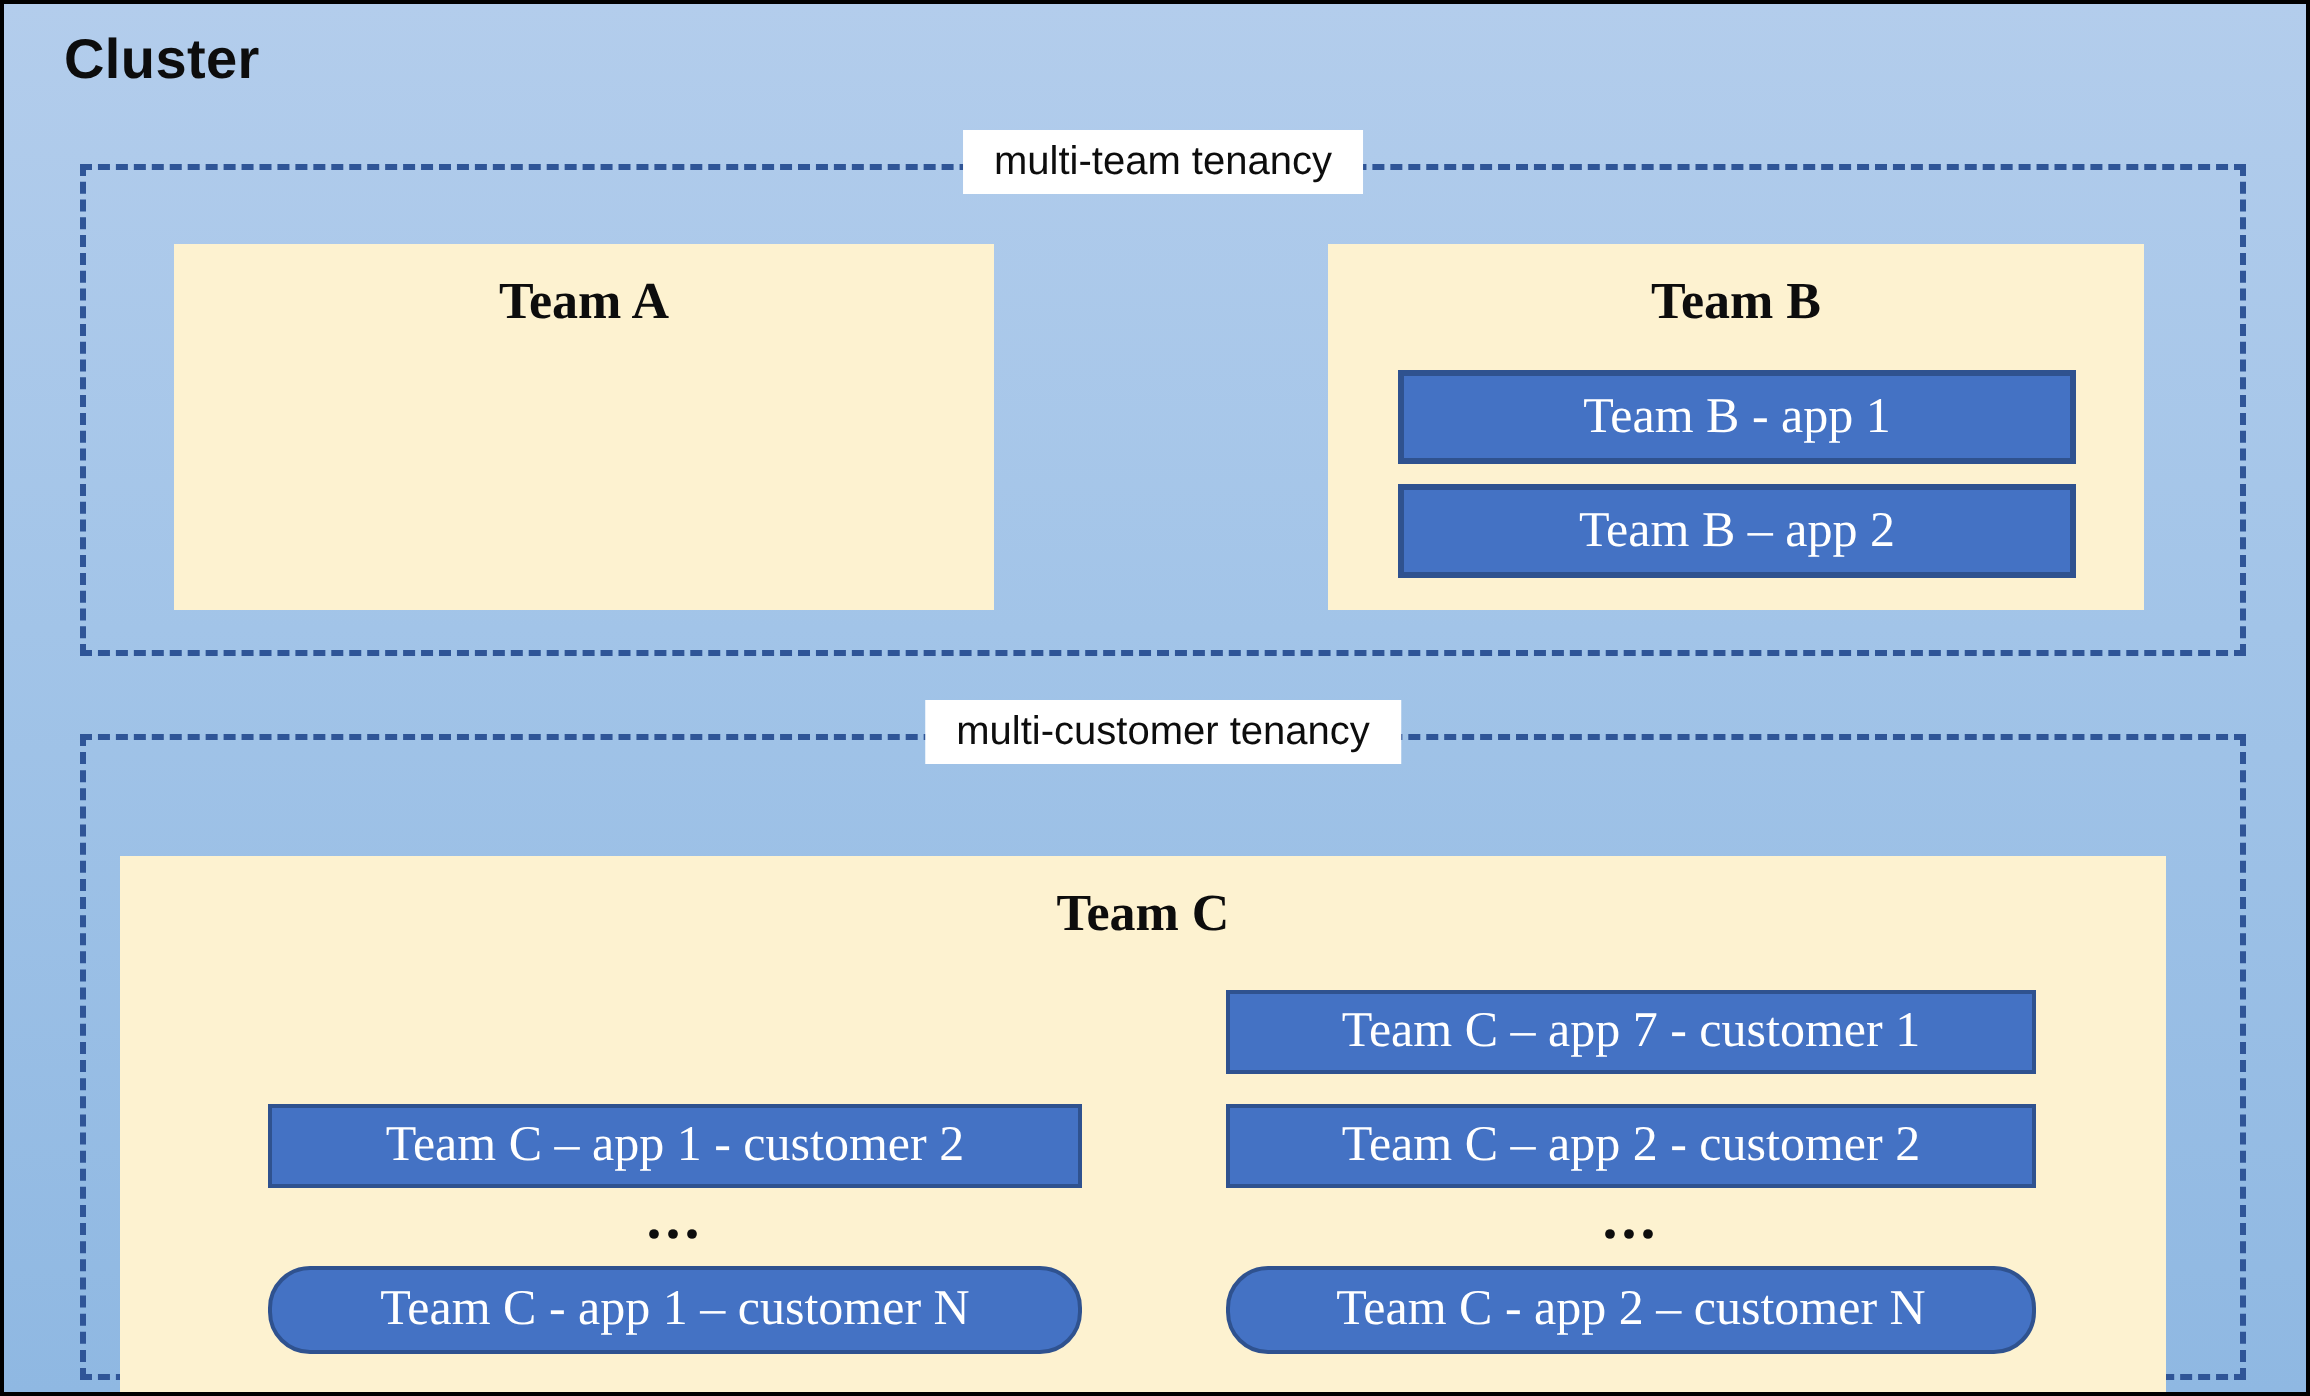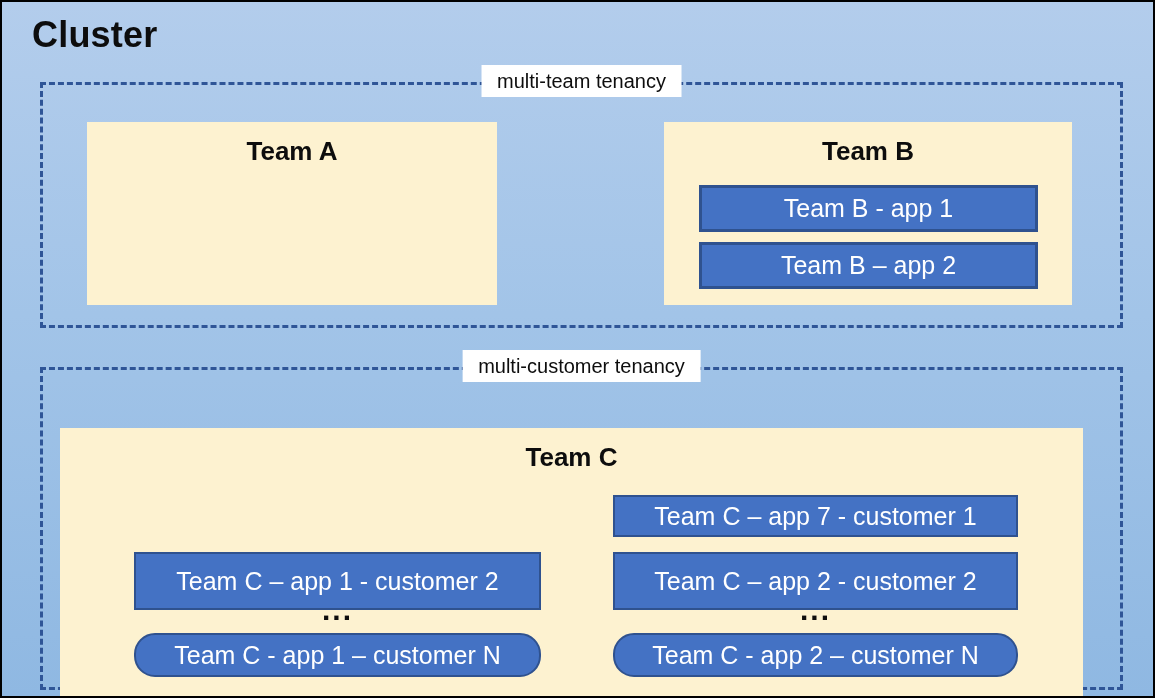--- a/index.html
+++ b/index.html
@@ -14,21 +14,21 @@
     height: 698px;
     box-sizing: border-box;
     border: 2px solid #000000;
     background: linear-gradient(180deg, #b3cdec 0%, #a2c4e8 45%, #8fb8e2 100%);
     overflow: hidden;
   }
   .cluster-title {
     position: absolute;
     left: 30px;
     top: 12px;
-    font-size: 36px;
+    font-size: 28px;
     font-weight: bold;
     color: #0d0d0d;
     letter-spacing: 0.2px;
   }
   .tenancy-section {
     position: absolute;
     left: 38px;
     width: 1083px;
     box-sizing: border-box;
     border: 3px dashed #2f5597;
@@ -45,20 +45,21 @@
     font-size: 20px;
     line-height: 1.1;
     padding: 5px 16px;
     white-space: nowrap;
     z-index: 2;
   }
   .team-panel {
     position: absolute;
     background: #fdf2d0;
     box-sizing: border-box;
+    font-family: Liberation Serif, serif;
   }
   #team-a-panel { left: 44px;  top: 37px; width: 410px; height: 183px; }
   #team-b-panel { left: 621px; top: 37px; width: 408px; height: 183px; }
   #team-c-panel { left: 17px;  top: 58px; width: 1023px; height: 272px; }
   .team-name {
     position: absolute;
     left: 0; right: 0;
     top: 14px;
     text-align: center;
     font-size: 26px;
@@ -82,21 +83,21 @@
   
   #team-b-app-1 { left: 35px; top: 63px;  width: 339px; height: 47px; }
   #team-b-app-2 { left: 35px; top: 120px; width: 339px; height: 47px; }
   
   .customer-box {
     border-width: 2px;
   }
   .col-1 { left: 74px; width: 407px; }
   .col-2 { left: 553px; width: 405px; }
   .row-1 { top: 67px;  height: 42px; }
-  .row-2 { top: 124px; height: 58px; }
+  .row-2 { top: 124px; height: 42px; }
   .row-n { top: 205px; height: 44px; border-radius: 21px; }
   .ellipsis {
     position: absolute;
     top: 164px;
     height: 36px;
     display: flex;
     align-items: center;
     justify-content: center;
     font-size: 30px;
     font-weight: bold;

